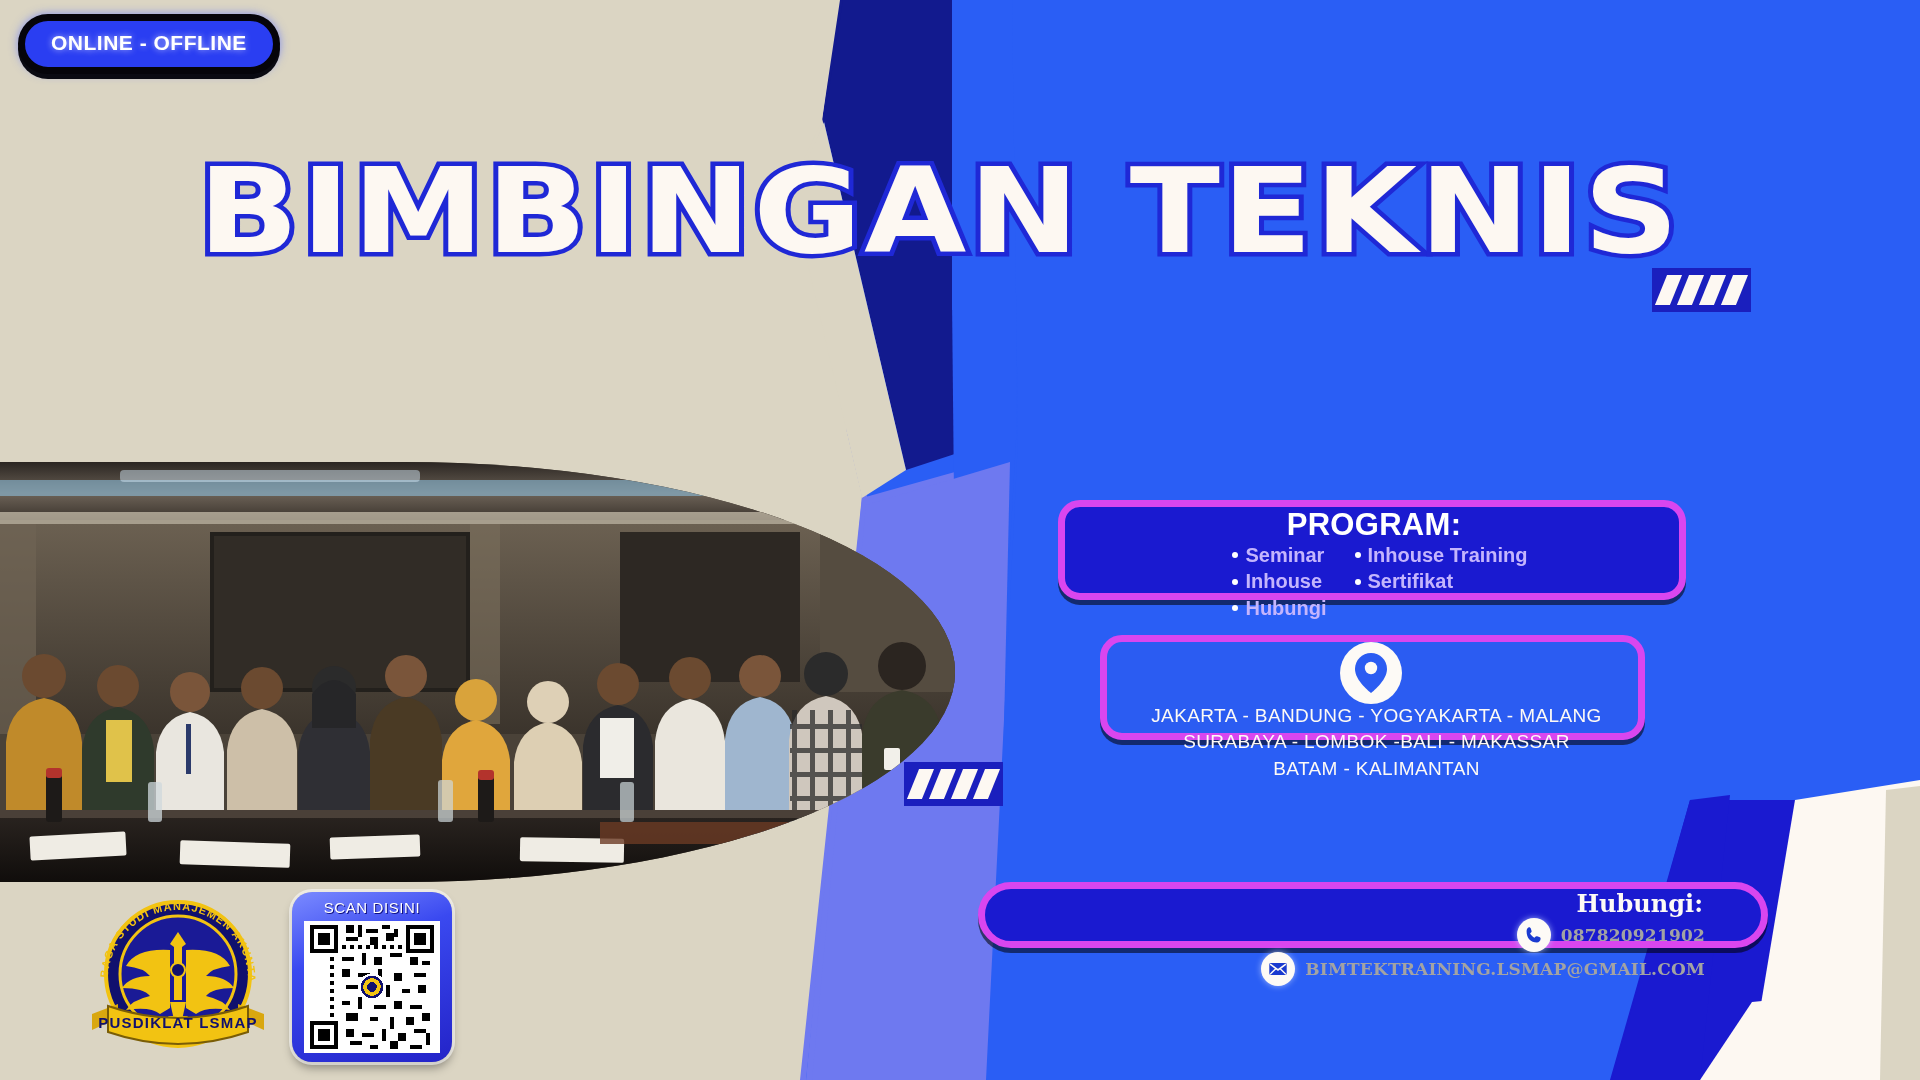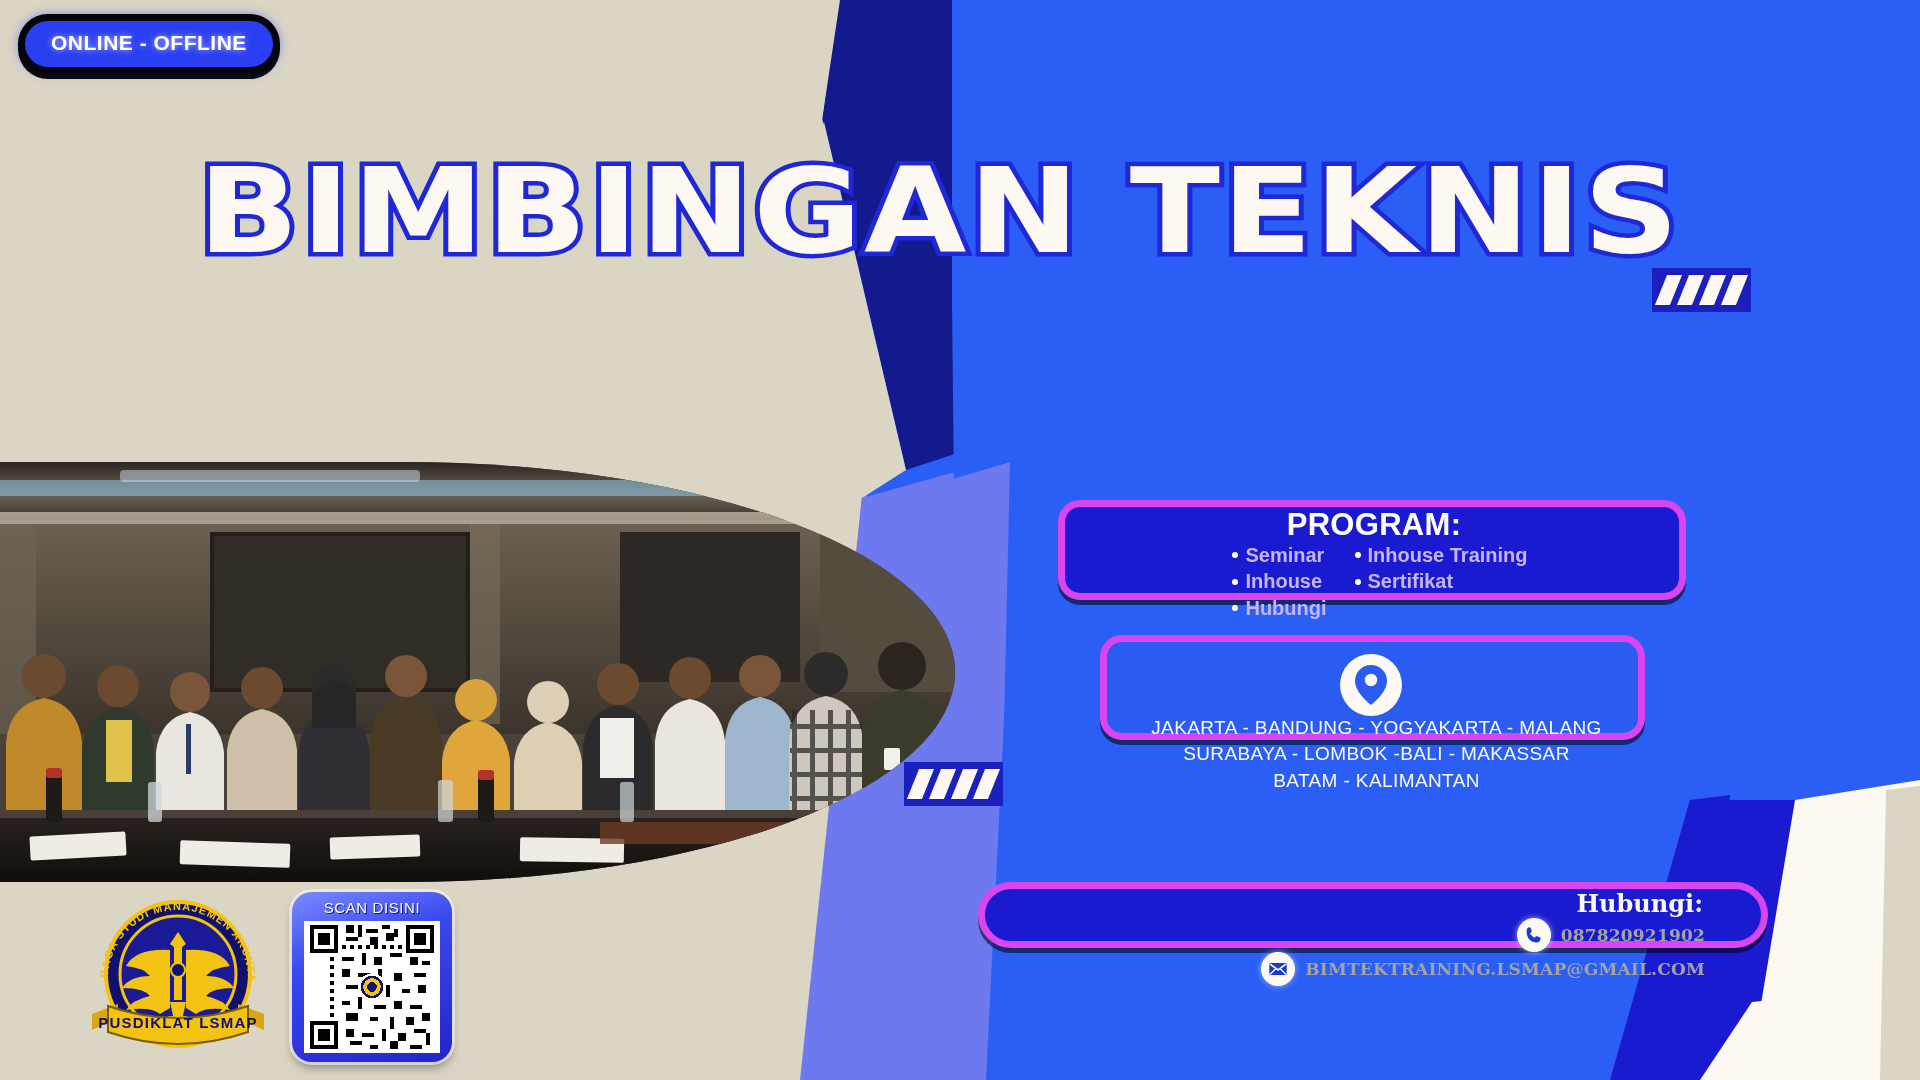--- a/index.html
+++ b/index.html
@@ -131,21 +131,21 @@
   }
   .program-item .dot{
     width:6px;height:6px;border-radius:50%;background:#fff;flex:0 0 auto;
   }
 
   
   .card-loc{
     left:1100px;top:635px;width:545px;height:105px;
     background:#2b5cf2;
     display:flex;align-items:center;
-    padding:12px 10px 0 18px;
+    padding:0 10px 0 18px;
   }
   .loc-pin{
     width:62px;height:62px;border-radius:50%;background:#fdfaf6;
     display:flex;align-items:center;justify-content:center;flex:0 0 auto;
     margin-right:12px;
   }
   .loc-pin svg{display:block;}
   .loc-lines{
     flex:1;display:flex;flex-direction:column;align-items:center;gap:2px;
   }

